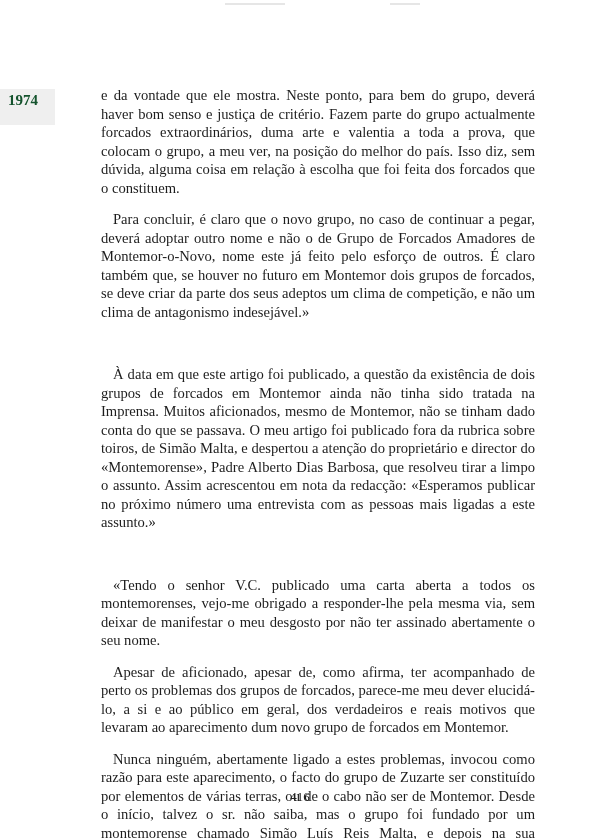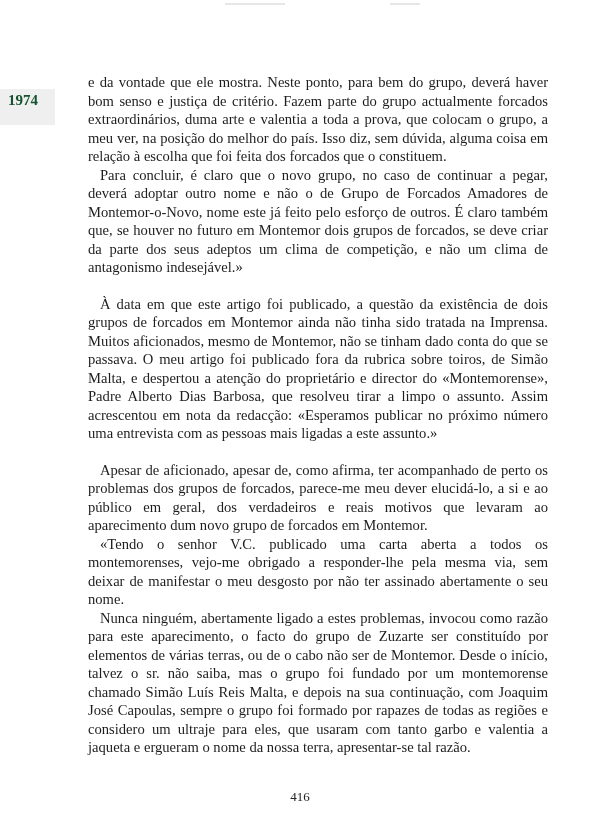--- a/index.html
+++ b/index.html
@@ -3,39 +3,39 @@
   <meta charset="utf-8">
   <style>
     html, body { margin: 0; padding: 0; background: #ffffff; }
     body { width: 600px; height: 839px; position: relative; overflow: hidden;
       font-family: "Liberation Serif", "DejaVu Serif", serif; color: #1d1d1d; }
     .year-tab { position: absolute; left: 0; top: 89px; width: 55px; height: 36px;
       background: #efefef; font-weight: bold; font-size: 15px; line-height: 22px;
       padding-left: 8px; box-sizing: border-box; color: #14532d; }
     .text { position: absolute; left: 88px; top: 73px; width: 460px;
       font-size: 14.6px; line-height: 18.5px; text-align: justify; }
-    .text p { margin: 0; }
+    .text p { margin: 13px; }
     .text p.indent { text-indent: 12px; }
     .gap { height: 18px; }
     .pageno { position: absolute; left: 0; width: 600px; top: 789px; text-align: center;
       font-size: 13px; color: #222; }
     .hdr-line { position: absolute; top: 3px; height: 2px; background: #e6e6e6; }
   </style>
 </head>
 <body>
 
 <div class="hdr-line" style="left:225px;width:60px;"></div>
 <div class="hdr-line" style="left:390px;width:30px;"></div>
 
 <div class="year-tab">1974</div>
 
 <div class="text">
   <p>e da vontade que ele mostra. Neste ponto, para bem do grupo, deverá haver bom senso e justiça de critério. Fazem parte do grupo actualmente forcados extraordinários, duma arte e valentia a toda a prova, que colocam o grupo, a meu ver, na posição do melhor do país. Isso diz, sem dúvida, alguma coisa em relação à escolha que foi feita dos forcados que o constituem.</p>
   <p class="indent">Para concluir, é claro que o novo grupo, no caso de continuar a pegar, deverá adoptar outro nome e não o de Grupo de Forcados Amadores de Montemor-o-Novo, nome este já feito pelo esforço de outros. É claro também que, se houver no futuro em Montemor dois grupos de forcados, se deve criar da parte dos seus adeptos um clima de competição, e não um clima de antagonismo indesejável.»</p>
   <div class="gap"></div>
   <p class="indent">À data em que este artigo foi publicado, a questão da existência de dois grupos de forcados em Montemor ainda não tinha sido tratada na Imprensa. Muitos aficionados, mesmo de Montemor, não se tinham dado conta do que se passava. O meu artigo foi publicado fora da rubrica sobre toiros, de Simão Malta, e despertou a atenção do proprietário e director do «Montemorense», Padre Alberto Dias Barbosa, que resolveu tirar a limpo o assunto. Assim acrescentou em nota da redacção: «Esperamos publicar no próximo número uma entrevista com as pessoas mais ligadas a este assunto.»</p>
   <div class="gap"></div>
+  <p class="indent">«Tendo o senhor V.C. publicado uma carta aberta a todos os montemorenses, vejo-me obrigado a responder-lhe pela mesma via, sem deixar de manifestar o meu desgosto por não ter assinado abertamente o seu nome.</p>
   <p class="indent">Apesar de aficionado, apesar de, como afirma, ter acompanhado de perto os problemas dos grupos de forcados, parece-me meu dever elucidá-lo, a si e ao público em geral, dos verdadeiros e reais motivos que levaram ao aparecimento dum novo grupo de forcados em Montemor.</p>
-  <p class="indent">«Tendo o senhor V.C. publicado uma carta aberta a todos os montemorenses, vejo-me obrigado a responder-lhe pela mesma via, sem deixar de manifestar o meu desgosto por não ter assinado abertamente o seu nome.</p>
   <p class="indent">Nunca ninguém, abertamente ligado a estes problemas, invocou como razão para este aparecimento, o facto do grupo de Zuzarte ser constituído por elementos de várias terras, ou de o cabo não ser de Montemor. Desde o início, talvez o sr. não saiba, mas o grupo foi fundado por um montemorense chamado Simão Luís Reis Malta, e depois na sua continuação, com Joaquim José Capoulas, sempre o grupo foi formado por rapazes de todas as regiões e considero um ultraje para eles, que usaram com tanto garbo e valentia a jaqueta e ergueram o nome da nossa terra, apresentar-se tal razão.</p>
 </div>
 
 <div class="pageno">416</div>
 
 </body></html>

